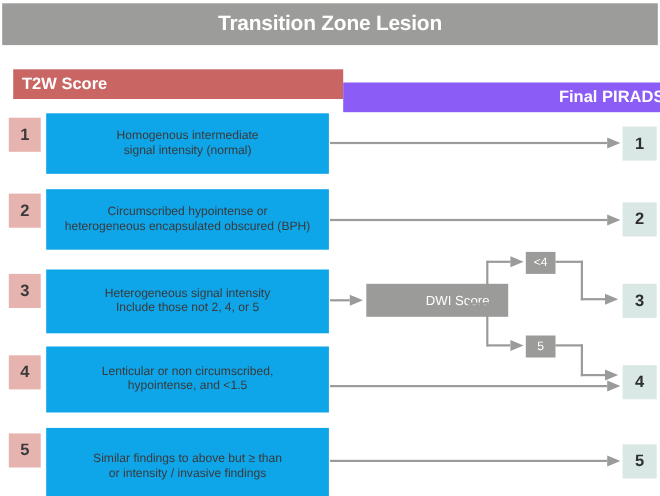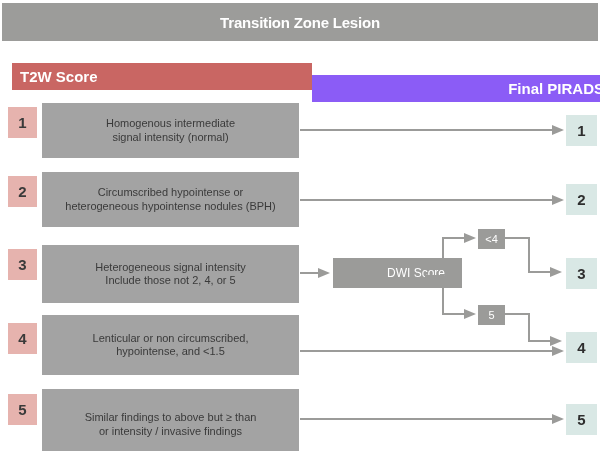--- a/index.html
+++ b/index.html
@@ -3,40 +3,40 @@
 <meta charset="utf-8">
 <style>
   html,body{margin:0;padding:0;background:#fff;}
   .canvas{
     position:relative;width:600px;height:451px;background:#ffffff;
     font-family:"Liberation Sans",sans-serif;overflow:hidden;
   }
   .title-bar{
     position:absolute;left:2px;top:3px;width:596px;height:38px;background:#9c9c9a;
     display:flex;align-items:center;justify-content:center;
-    color:#ffffff;font-size:15px;font-weight:bold;letter-spacing:-0.2px;
+    color:#ffffff;font-size:19px;font-weight:bold;letter-spacing:-0.2px;
   }
   .band{position:absolute;left:0;top:63px;width:506px;height:27px;margin-left:12px;}
   .band-left{
     position:absolute;left:0;top:0;width:300px;height:27px;background:#c96663;
     display:flex;align-items:center;padding-left:8px;box-sizing:border-box;
     color:#ffffff;font-size:15px;font-weight:bold;
   }
   .band-right{
     position:absolute;left:300px;top:12px;width:300px;height:27px;background:#8b5cf6;
     display:flex;align-items:center;justify-content:flex-end;padding-right:8px;box-sizing:border-box;
     color:#ffffff;font-size:15px;font-weight:bold;
   }
   .score-square{
     position:absolute;left:8px;width:29px;height:31px;background:#e6b3ae;
     display:flex;align-items:center;justify-content:center;
     color:#3a3a3a;font-size:15px;font-weight:bold;
   }
   .desc-box{
-    position:absolute;left:42px;width:257px;background:#a3a3a3;
+    position:absolute;left:42px;width:257px;background:#0ea5e9;
     display:flex;flex-direction:column;align-items:center;justify-content:center;
     color:#3a3a3a;font-size:11px;text-align:center;
   }
   .line{line-height:13.5px;white-space:nowrap;}
   .final-square{
     position:absolute;left:566px;width:31px;height:31px;background:#d9e8e5;
     display:flex;align-items:center;justify-content:center;
     color:#2e2e2e;font-size:15px;font-weight:bold;
   }
   .hline{position:absolute;height:2px;background:#9b9b99;}
@@ -77,21 +77,21 @@
     <div class="line">Homogenous intermediate</div>
     <div class="line">signal intensity (normal)</div>
   </div>
   <div class="hline" style="left:300px;top:129px;width:252px"></div>
   <div class="ah" style="left:552px;top:125px"></div>
   <div class="final-square" style="top:115px">1</div>
 
   <div class="score-square" style="top:176px">2</div>
   <div class="desc-box" style="top:172px;height:55px">
     <div class="line">Circumscribed hypointense or</div>
-    <div class="line">heterogeneous hypointense nodules (BPH)</div>
+    <div class="line">heterogeneous encapsulated obscured (BPH)</div>
   </div>
   <div class="hline" style="left:300px;top:199px;width:252px"></div>
   <div class="ah" style="left:552px;top:195px"></div>
   <div class="final-square" style="top:184px">2</div>
 
   <div class="score-square" style="top:249px">3</div>
   <div class="desc-box" style="top:245px;height:58px">
     <div class="line">Heterogeneous signal intensity</div>
     <div class="line">Include those not 2, 4, or 5</div>
   </div>

